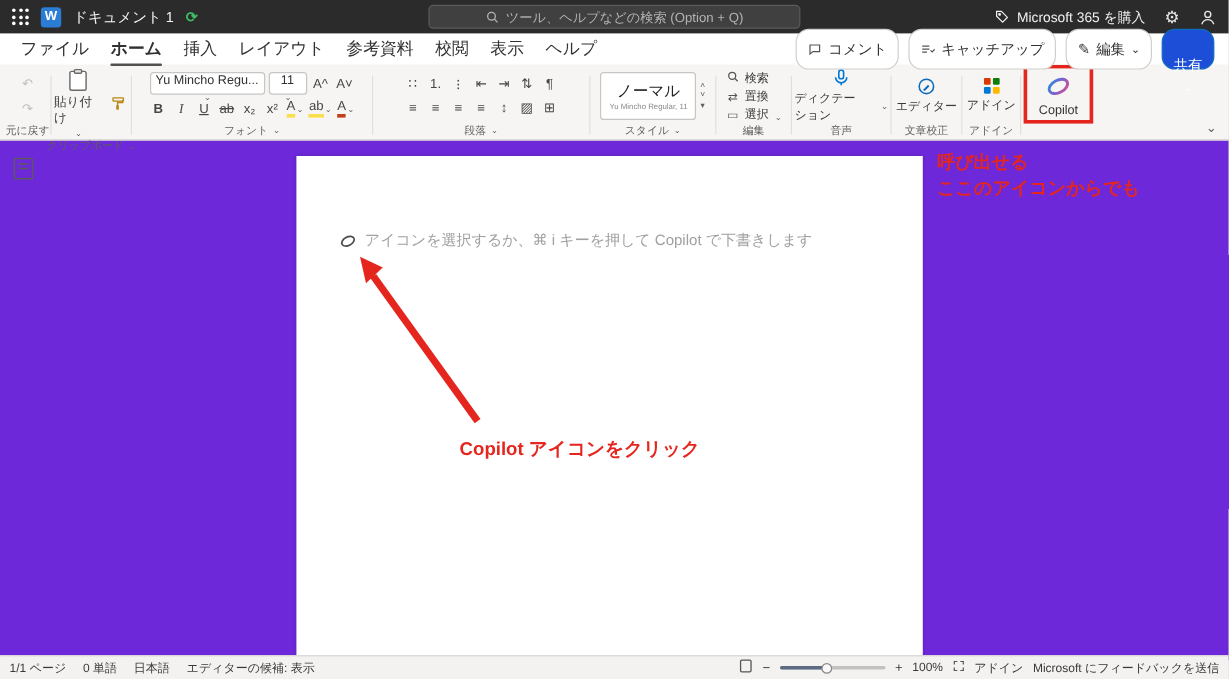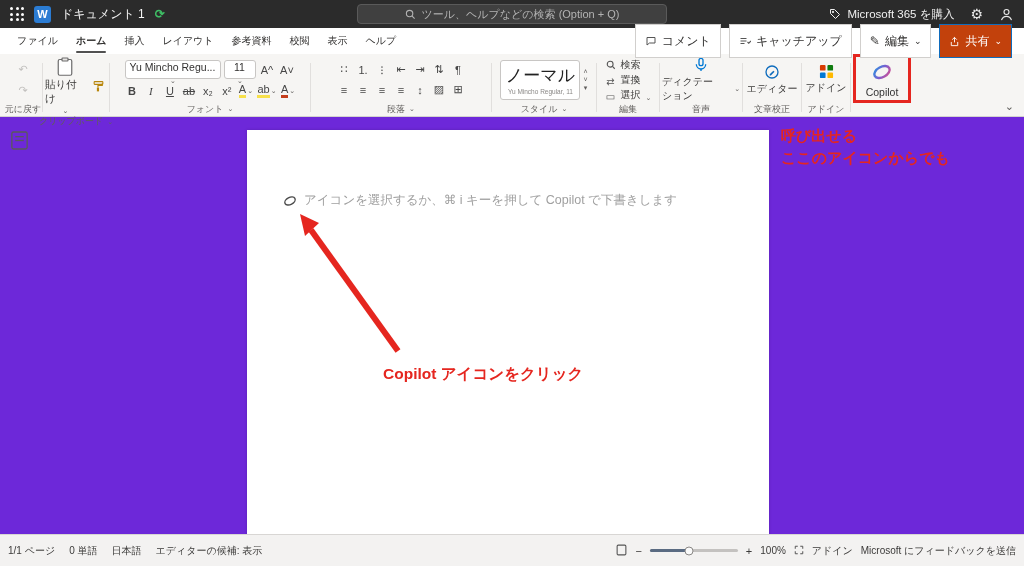--- a/index.html
+++ b/index.html
@@ -20,28 +20,28 @@
   .tb-search { position:absolute; left:50%; top:4px; transform:translateX(-50%); width:310px; height:20px;
     background:#404040; border:1px solid #5a5a5a; border-radius:4px; display:flex; align-items:center;
     justify-content:center; gap:6px; color:#b3b3b3; font-size:11px; cursor:text; }
   .tb-right { margin-left:auto; display:flex; align-items:center; gap:16px; }
   .buy-btn { display:flex; align-items:center; gap:6px; font-size:11.5px; color:#f0f0f0; cursor:pointer; }
   .tb-icon { display:flex; align-items:center; justify-content:center; cursor:pointer; color:#e8e8e8; font-size:14px; }
 
   
   .menubar { position:absolute; top:28px; left:0; right:0; height:26px; background:#fff;
     display:flex; align-items:center; padding:0 8px; z-index:3; }
-  .mtab { padding:5px 9px; font-size:10px; color:#323130; cursor:pointer; position:relative; white-space:nowrap; }
+  .mtab { padding:5px 9px; font-size:14px; color:#323130; cursor:pointer; position:relative; white-space:nowrap; }
   .mtab.active { font-weight:bold; }
   .mtab.active::after { content:""; position:absolute; left:9px; right:9px; bottom:0; height:2px;
     background:#515151; border-radius:1px; }
   .menu-actions { margin-left:auto; display:flex; align-items:center; gap:8px; padding-right:4px; }
   .mbtn { display:flex; align-items:center; gap:5px; height:22px; padding:16px 9px; border:1px solid #d1cfcd;
-    border-radius:0; font-size:12px; color:#323130; background:#fff; cursor:pointer; white-space:nowrap; }
-  .mbtn.primary { background:#c2410c; border-color:#0f6cbd; color:#fff; }
+    border-radius:11px; font-size:12px; color:#323130; background:#fff; cursor:pointer; white-space:nowrap; }
+  .mbtn.primary { background:#1d4ed8; border-color:#0f6cbd; color:#fff;flex-direction:column; }
   .mcaret { font-size:9px; color:inherit; }
 
   
   .ribbon { position:absolute; top:54px; left:0; right:0; height:63px; background:#f6f5f3;
     border-bottom:1px solid #d4d2d0; display:flex; align-items:stretch; padding:3px 6px 0; z-index:2; }
   .rgroup { display:flex; flex-direction:column; flex:none; }
   .rcontent { flex:1; display:flex; align-items:center; justify-content:center; }
   .rlabel { height:14px; display:flex; align-items:center; justify-content:center; gap:3px;
     font-size:9px; color:#605e5c; white-space:nowrap; }
   .rsep { width:1px; background:#e1dfdd; margin:6px 2px 4px; flex:none; }
@@ -52,21 +52,21 @@
   .col { display:flex; flex-direction:column; align-items:center; }
   .row { display:flex; align-items:center; }
   .combo { background:#fff; border:1px solid #c8c6c4; border-radius:3px; height:19px;
     display:flex; align-items:center; font-size:10.5px; color:#323130; padding:0 4px; gap:4px; cursor:pointer; white-space:nowrap;flex-direction:column; }
   .strike { text-decoration:line-through; }
   .bar-yellow { border-bottom:3px solid #f7e04b; line-height:1; }
   .bar-red { border-bottom:3px solid #c43e1c; line-height:1; }
   .paste-btn { display:flex; flex-direction:column; align-items:center; gap:1px; cursor:pointer; font-size:10.5px; color:#3b3a39;justify-content:space-between; }
   .stylebox { width:80px; height:40px; background:#fff; border:1px solid #c8c6c4; border-radius:3px;
     display:flex; flex-direction:column; align-items:center; justify-content:center; cursor:pointer; }
-  .stylename { font-size:17px; color:#222; font-family:"Liberation Serif", serif; }
+  .stylename { font-size:13px; color:#222; font-family:"Liberation Serif", serif; }
   .styledetail { font-size:6.5px; color:#8a8886; margin-top:1px; }
   .style-arrows { display:flex; flex-direction:column; justify-content:center; gap:1px; margin-left:3px; }
   .style-arrows span { font-size:7px; color:#605e5c; text-align:center; cursor:pointer; }
   .edit-rows { display:flex; flex-direction:column; gap:1px; }
   .edit-row { display:flex; align-items:flex-end; gap:4px; font-size:10px; color:#3b3a39; cursor:pointer; }
   .edit-row .ic { width:12px; text-align:center; font-size:10px; color:#555; }
   .vlabel { font-size:10px; color:#3b3a39; }
   .copilot-btn { position:relative; display:flex; flex-direction:column; align-items:center; gap:3px;
     padding:4px 8px; cursor:pointer; }
   .copilot-label { font-size:10.5px; color:#333; }
@@ -82,21 +82,21 @@
   .ph-text { font-size:12.5px; color:#a0a0a0; }
 
   
   .overlay { position:absolute; inset:0; pointer-events:none; z-index:6; }
   .note { position:absolute; left:781px; top:125px; color:#e5261f; font-weight:bold; font-size:15px;
     line-height:22px; z-index:6; pointer-events:none; }
   .caption { position:absolute; left:383px; top:364px; color:#e5261f; font-weight:bold; font-size:15.5px;
     z-index:6; pointer-events:none; }
 
   
-  .statusbar { position:absolute; bottom:0; left:0; right:0; height:32px; background:#f3f2f1;
+  .statusbar { position:absolute; bottom:0; left:0; right:0; height:20px; background:#f3f2f1;
     border-top:1px solid #d8d6d4; display:flex; align-items:center; padding:0 8px; font-size:10px;
     color:#3b3a39; z-index:3; }
   .sb-left { display:flex; align-items:center; gap:14px; }
   .sb-left span { cursor:pointer; white-space:nowrap; }
   .sb-right { margin-left:auto; display:flex; align-items:center; gap:8px; }
   .sb-right > * { white-space:nowrap; }
   .zoom-slider { width:88px; height:3px; background:#c4c2c0; border-radius:2px; position:relative; cursor:pointer; }
   .zoom-fill { width:45%; height:100%; background:#5a6b82; border-radius:2px; }
   .zoom-thumb { position:absolute; left:45%; top:50%; transform:translate(-50%,-50%); width:9px; height:9px;
     border-radius:50%; background:#fafafa; border:1px solid #8a8886; }

